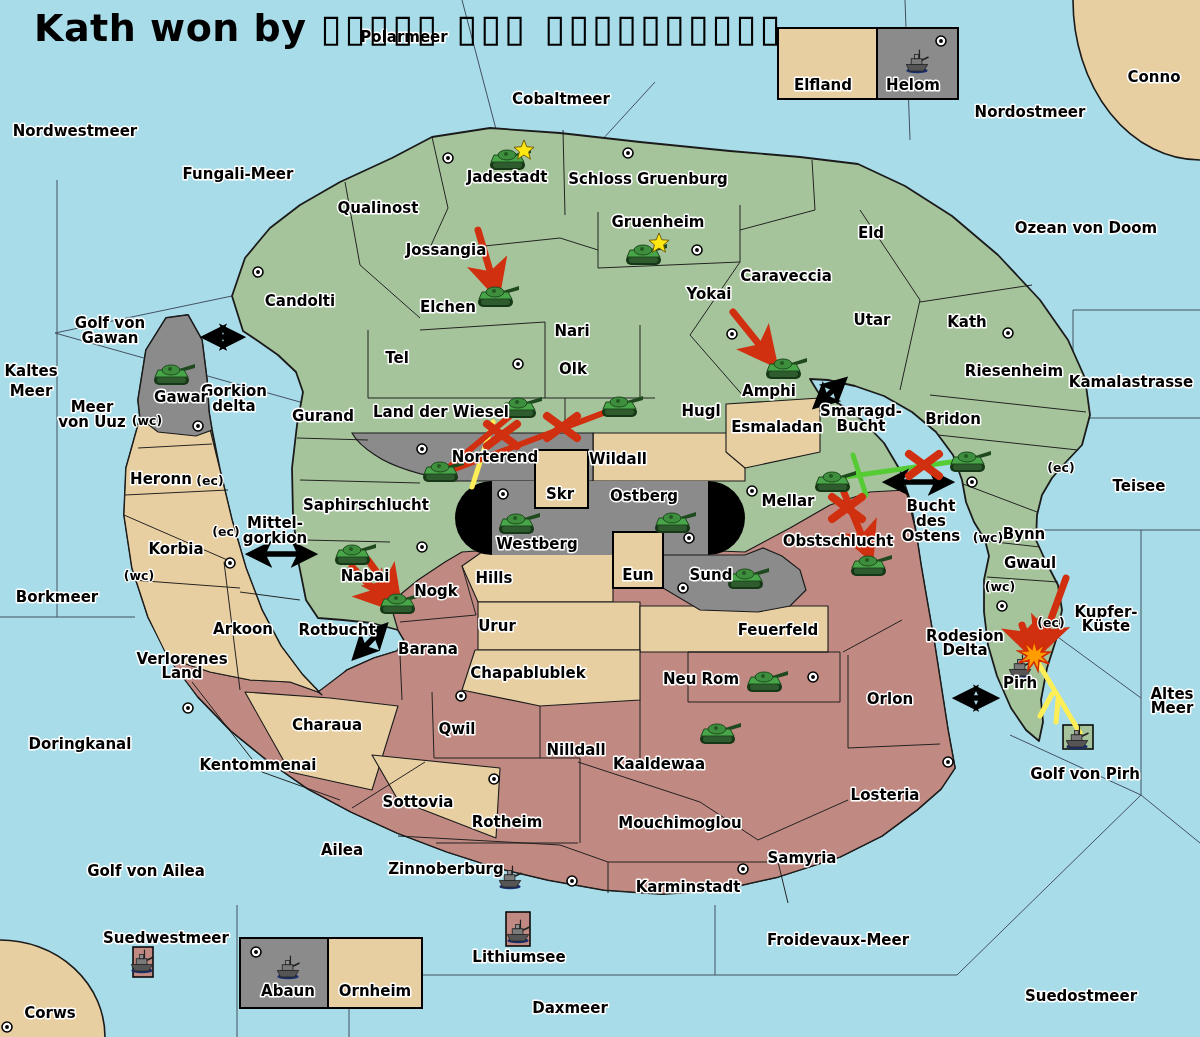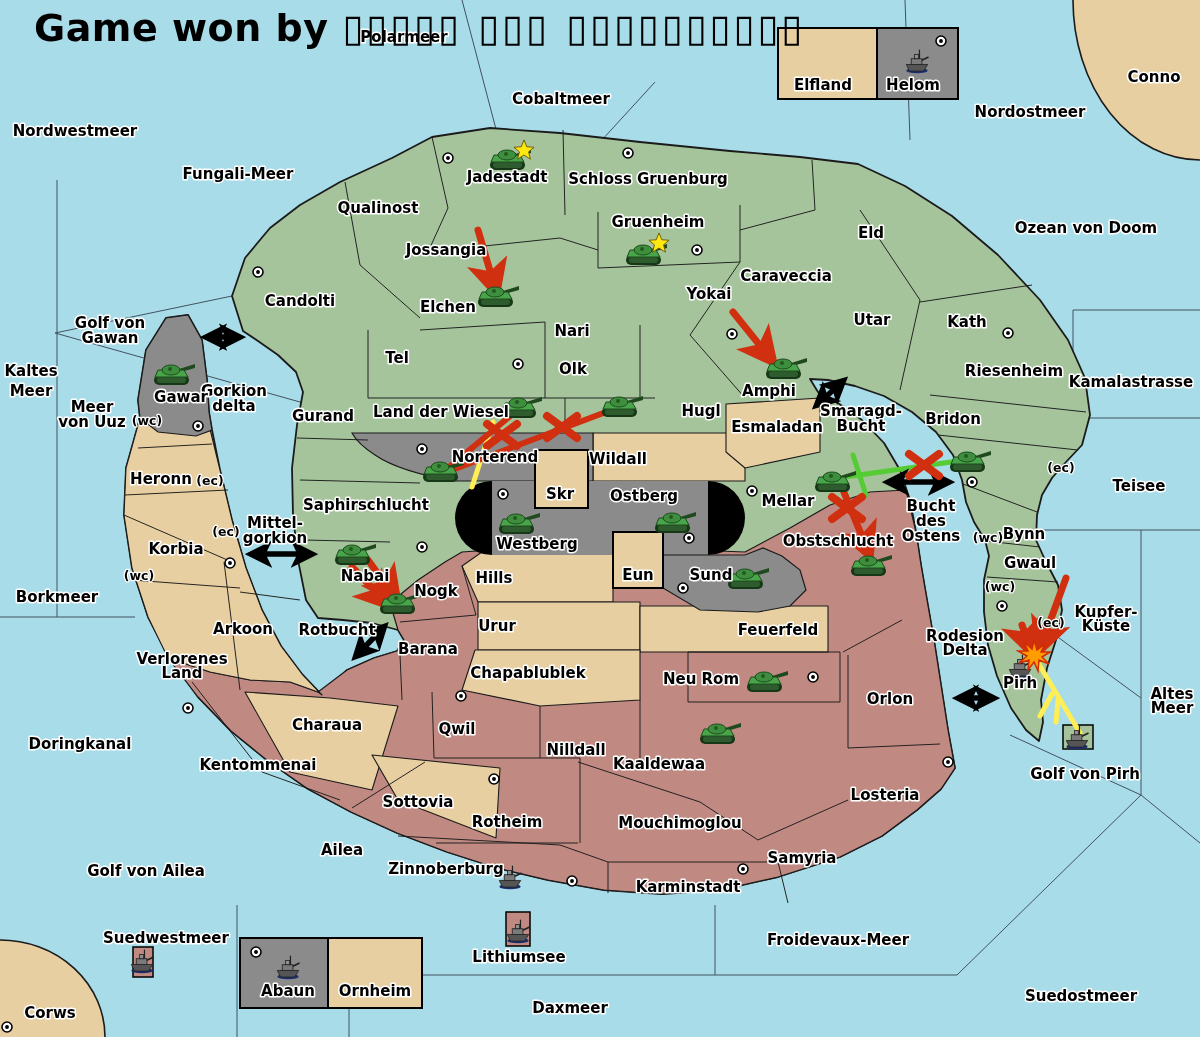--- a/index.html
+++ b/index.html
@@ -381,14 +381,14 @@
         <text class="mk" x="210" y="485">(ec)</text>
         <text class="mk" x="226" y="536">(ec)</text>
         <text class="mk" x="139" y="580">(wc)</text>
         <text class="mk" x="1061" y="472">(ec)</text>
         <text class="mk" x="988" y="542">(wc)</text>
         <text class="mk" x="1000" y="591">(wc)</text>
         <text class="mk" x="1051" y="627">(ec)</text>
       </g>
 </svg>
 
-<div id="title"><span>Game won by </span><span class="winner">▯▯▯▯▯ ▯▯▯ ▯▯▯▯▯▯▯▯▯▯</span></div>
+<div id="title"><span>Kath won by </span><span class="winner">▯▯▯▯▯ ▯▯▯ ▯▯▯▯▯▯▯▯▯▯</span></div>
 </div>
 
 </body></html>

